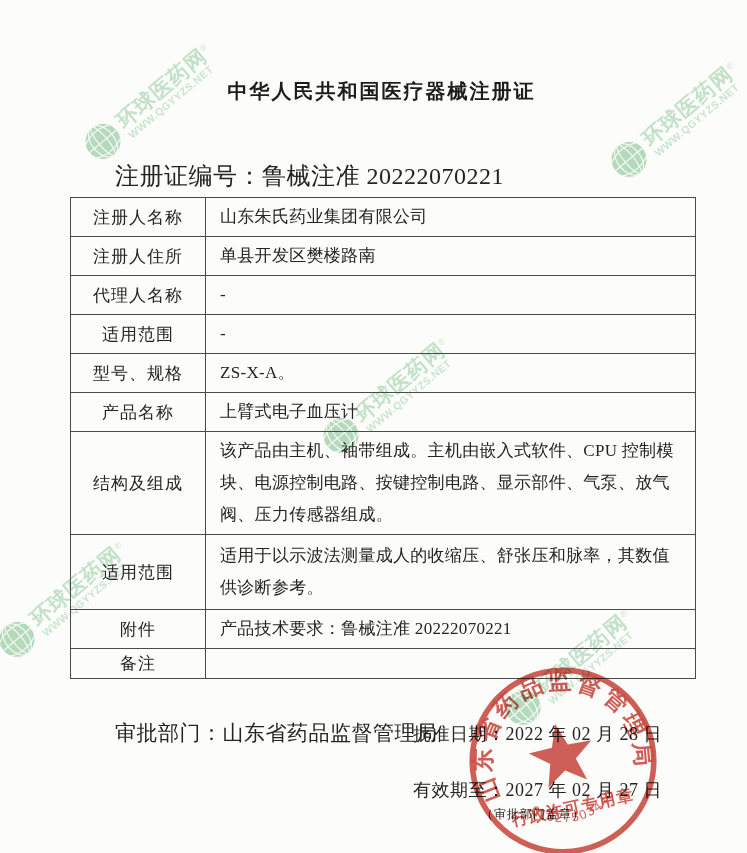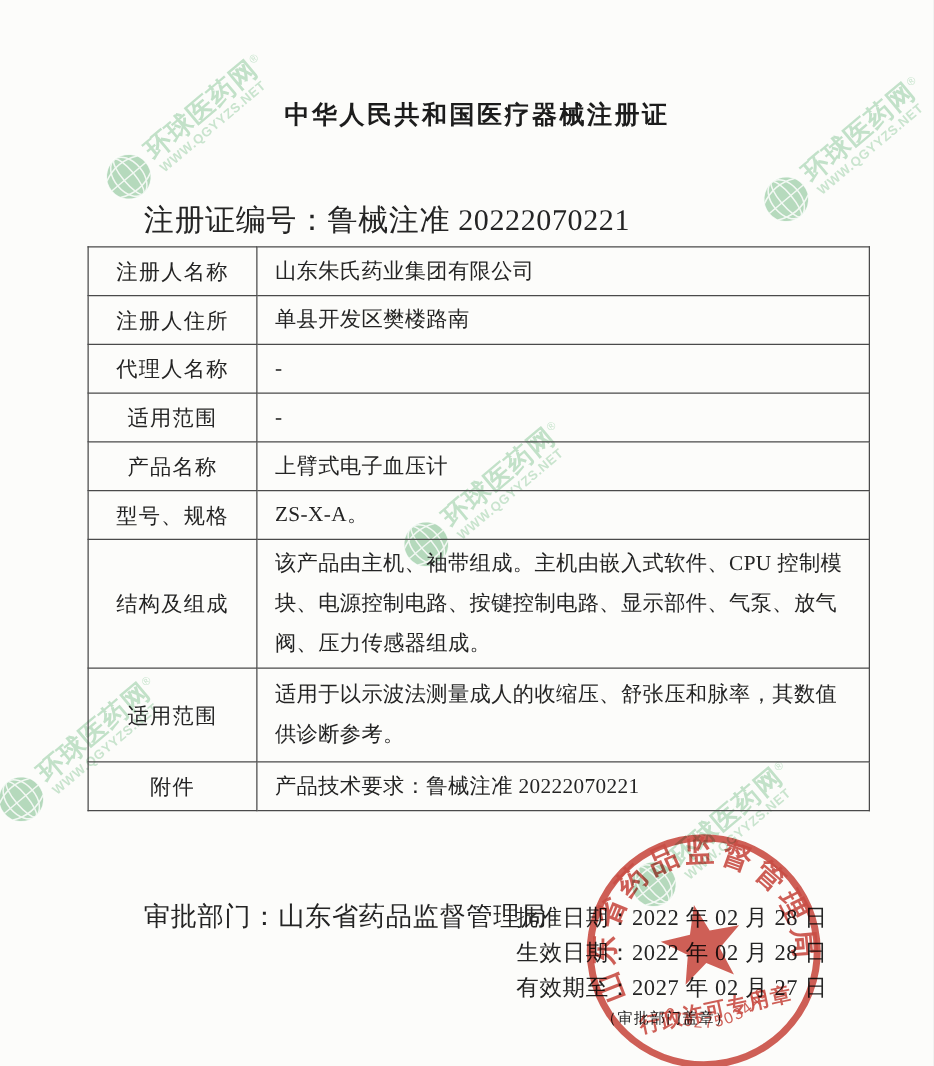--- a/index.html
+++ b/index.html
@@ -194,46 +194,49 @@
       <td class="val">单县开发区樊楼路南</td>
     </tr>
     <tr style="height:32px;">
       <td class="lbl">代理人名称</td>
       <td class="val">-</td>
     </tr>
     <tr style="height:33px;">
       <td class="lbl">适用范围</td>
       <td class="val">-</td>
     </tr>
+    <tr style="height:37px;">
+      <td class="lbl">型号、规格</td>
+      <td class="val">ZS-X-A。</td>
+    </tr>
     <tr style="height:33px;">
       <td class="lbl">产品名称</td>
       <td class="val">上臂式电子血压计</td>
     </tr>
-    <tr style="height:37px;">
-      <td class="lbl">型号、规格</td>
-      <td class="val">ZS-X-A。</td>
-    </tr>
     <tr style="height:100px;">
       <td class="lbl">结构及组成</td>
       <td class="val">该产品由主机、袖带组成。主机由嵌入式软件、CPU 控制模块、电源控制电路、按键控制电路、显示部件、气泵、放气阀、压力传感器组成。</td>
     </tr>
     <tr style="height:75px;">
       <td class="lbl">适用范围</td>
       <td class="val">适用于以示波法测量成人的收缩压、舒张压和脉率，其数值供诊断参考。</td>
     </tr>
     <tr style="height:32px;">
       <td class="lbl">附件</td>
       <td class="val">产品技术要求：鲁械注准 20222070221</td>
     </tr>
+    <tr style="height:30px;">
+      <td class="lbl">备注</td>
+      <td class="val"></td>
+    </tr>
   </tbody>
     </table>
 
   <div class="dept">审批部门：山东省药品监督管理局</div>
   <div class="fdate fdate1">批准日期：2022 年 02 月 28 日</div>
-  <div class="fdate fdate2">生效日期：2022 年 02 月 28 日</div>
   <div class="fdate fdate3">有效期至：2027 年 02 月 27 日</div>
   <div class="stampnote">（审批部门盖章）</div>
 
   <div class="seal">
     <svg viewBox="0 0 200 200" width="204" height="204">
       <defs>
         <path id="sealTopArc" d="M 35.7 130 A 71 71 0 1 1 164.3 130" fill="none"></path>
         <path id="sealBotArc" d="M 54 138.6 A 60 60 0 0 0 146 138.6" fill="none"></path>
       </defs>
       <circle cx="100" cy="100" r="89" fill="none" stroke="#c5362c" stroke-width="5.5" opacity=".9"></circle>

